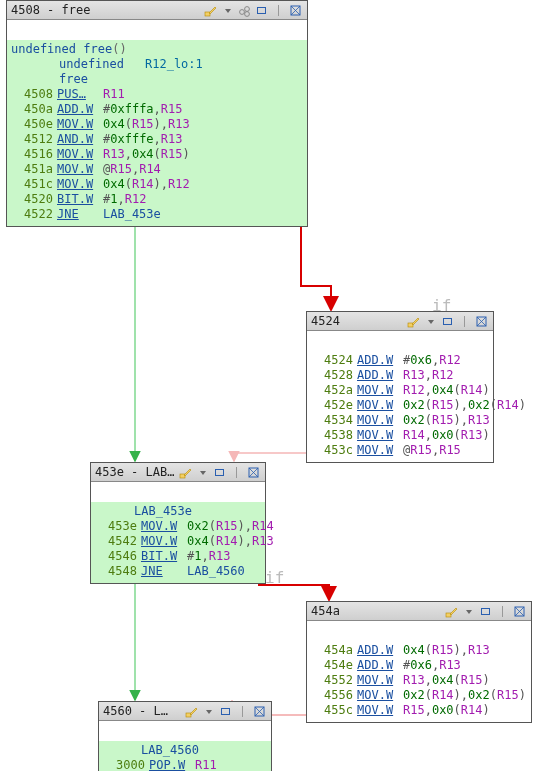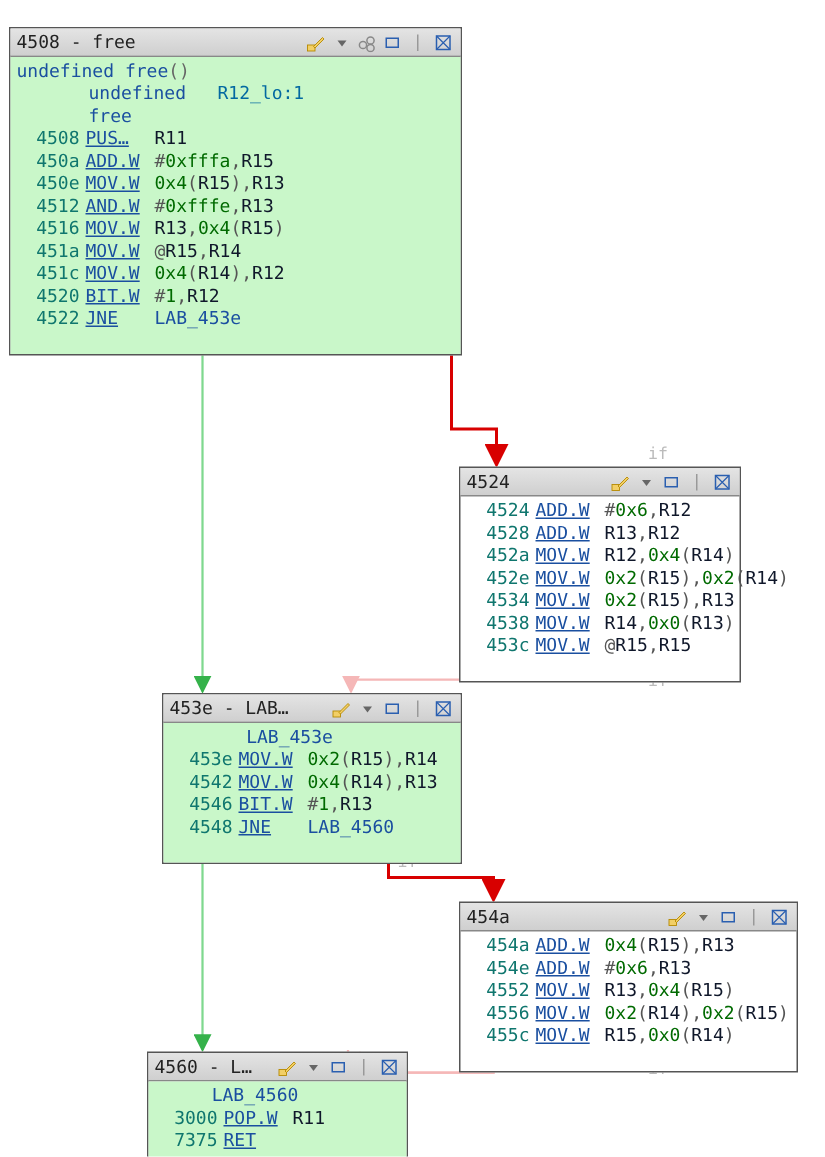--- a/index.html
+++ b/index.html
@@ -47,45 +47,46 @@
     gap: 2px;
     align-items: center;
   }
   .icon-btn {
     width: 15px; height: 15px;
     display: flex; align-items: center; justify-content: center;
     cursor: pointer;
   }
   .icon-btn svg { display: block; }
   .node .body {
-    padding: 2px 4px 16px 4px;
+    padding: 2px 4px 4px 4px;
     line-height: 15px;
+    margin-top: 20px;
   }
   .sigline { white-space: nowrap; }
   .sigline .ret  { color: #1a4fa0; }
   .sigline .name { color: #1a4fa0; }
   .sigline .bracket { color: #666; }
   .hdrrow { display: flex; }
   .hdrrow .c1 { width: 42px; text-align: right; color:#006a00; }
   .hdrrow .c2 { width: 86px; padding-left:6px; color:#1a4fa0; }
   .hdrrow .c3 { width: 95px; color:#0369a1; }
   .hdrrow .c4 { color:#006a00; }
   .lbl-row { color:#1a4fa0; text-align:center; padding-right:30px; }
   .row { white-space: nowrap; }
-  .row .addr { display:inline-block; width:42px; text-align:right; color:#0f766e; }
+  .row .addr { display:inline-block; width:42px; text-align:right; color:#4d7c0f; }
   .row .mnem { display:inline-block; width:46px; padding-left:4px; color:#1a4fa0;text-decoration:underline; }
   .row .ops  { display:inline; }
   .tk-num  { color:#006a00;text-align:right; }
-  .tk-reg  { color:#0f172a; }
+  .tk-reg  { color:#a21caf; }
   .tk-lbl  { color:#1a4fa0; }
   .tk-p    { color:#555; }
   .edge-label {
     position: absolute;
     color: #bbb;
-    font-size: 11px;
+    font-size: 16px;
     text-align: right;
   }
 </style>
 </head>
 <body>
 
 <svg class="edges">
   <defs>
     <marker id="ar-red" markerWidth="8" markerHeight="8" refX="7" refY="4" orient="auto">
       <path d="M0,0 L8,4 L0,8 Z" fill="#d80000"></path>
@@ -111,21 +112,21 @@
   <path d="M 329 707 L 329 715 L 232 715 L 232 718 L 232 700" stroke="#f5b7b7" stroke-width="1.5" fill="none"></path>
   <path d="M 329 707 L 329 715 L 240 715" stroke="#f5b7b7" stroke-width="1.5" fill="none"></path>
   <path d="M 240 715 L 240 702" stroke="#f5b7b7" stroke-width="1.5" fill="none" marker-end="url(#ar-pink)"></path>
 </svg>
 
 <div class="edge-label" style="left:432px; top:296px;">if</div>
 <div class="edge-label" style="left:432px; top:447px;">if</div>
 <div class="edge-label" style="left:265px; top:568px;">if</div>
 <div class="edge-label" style="left:432px; top:706px;">if</div>
 
-<div id="n0" class="node green" style="left:6px; top:18px; width:302px;">
+<div id="n0" class="node green" style="left:6px; top:0; width:302px;">
     <div class="titlebar">
       <span class="title">4508 - free</span>
       <span class="icons">
         <span class="icon-btn">
           <svg width="13" height="13">
             <rect x="1" y="8" width="5" height="4" fill="#f2cf66" stroke="#b58900" stroke-width="0.6"></rect>
             <path d="M5 9 L11 3 L12 4 L6 10 Z" fill="#f2cf66" stroke="#b58900" stroke-width="0.6"></path>
           </svg>
         </span>
         <span class="icon-btn">
@@ -217,21 +218,21 @@
     <div class="body">
       <div class="row"><span class="addr">4524</span><span class="mnem">ADD.W</span><span class="ops"><span class="tk-p">#</span><span class="tk-num">0x6</span><span class="tk-p">,</span><span class="tk-reg">R12</span></span></div>
       <div class="row"><span class="addr">4528</span><span class="mnem">ADD.W</span><span class="ops"><span class="tk-reg">R13</span><span class="tk-p">,</span><span class="tk-reg">R12</span></span></div>
       <div class="row"><span class="addr">452a</span><span class="mnem">MOV.W</span><span class="ops"><span class="tk-reg">R12</span><span class="tk-p">,</span><span class="tk-num">0x4</span><span class="tk-p">(</span><span class="tk-reg">R14</span><span class="tk-p">)</span></span></div>
       <div class="row"><span class="addr">452e</span><span class="mnem">MOV.W</span><span class="ops"><span class="tk-num">0x2</span><span class="tk-p">(</span><span class="tk-reg">R15</span><span class="tk-p">)</span><span class="tk-p">,</span><span class="tk-num">0x2</span><span class="tk-p">(</span><span class="tk-reg">R14</span><span class="tk-p">)</span></span></div>
       <div class="row"><span class="addr">4534</span><span class="mnem">MOV.W</span><span class="ops"><span class="tk-num">0x2</span><span class="tk-p">(</span><span class="tk-reg">R15</span><span class="tk-p">)</span><span class="tk-p">,</span><span class="tk-reg">R13</span></span></div>
       <div class="row"><span class="addr">4538</span><span class="mnem">MOV.W</span><span class="ops"><span class="tk-reg">R14</span><span class="tk-p">,</span><span class="tk-num">0x0</span><span class="tk-p">(</span><span class="tk-reg">R13</span><span class="tk-p">)</span></span></div>
       <div class="row"><span class="addr">453c</span><span class="mnem">MOV.W</span><span class="ops"><span class="tk-p">@</span><span class="tk-reg">R15</span><span class="tk-p">,</span><span class="tk-reg">R15</span></span></div>
     </div>
   </div>
-<div id="n2" class="node green" style="left:108px; top:462px; width:200px;">
+<div id="n2" class="node green" style="left:90px; top:462px; width:176px;">
     <div class="titlebar">
       <span class="title">453e - LAB…</span>
       <span class="icons">
         <span class="icon-btn">
           <svg width="13" height="13">
             <rect x="1" y="8" width="5" height="4" fill="#f2cf66" stroke="#b58900" stroke-width="0.6"></rect>
             <path d="M5 9 L11 3 L12 4 L6 10 Z" fill="#f2cf66" stroke="#b58900" stroke-width="0.6"></path>
           </svg>
         </span>
         <span class="icon-btn">

